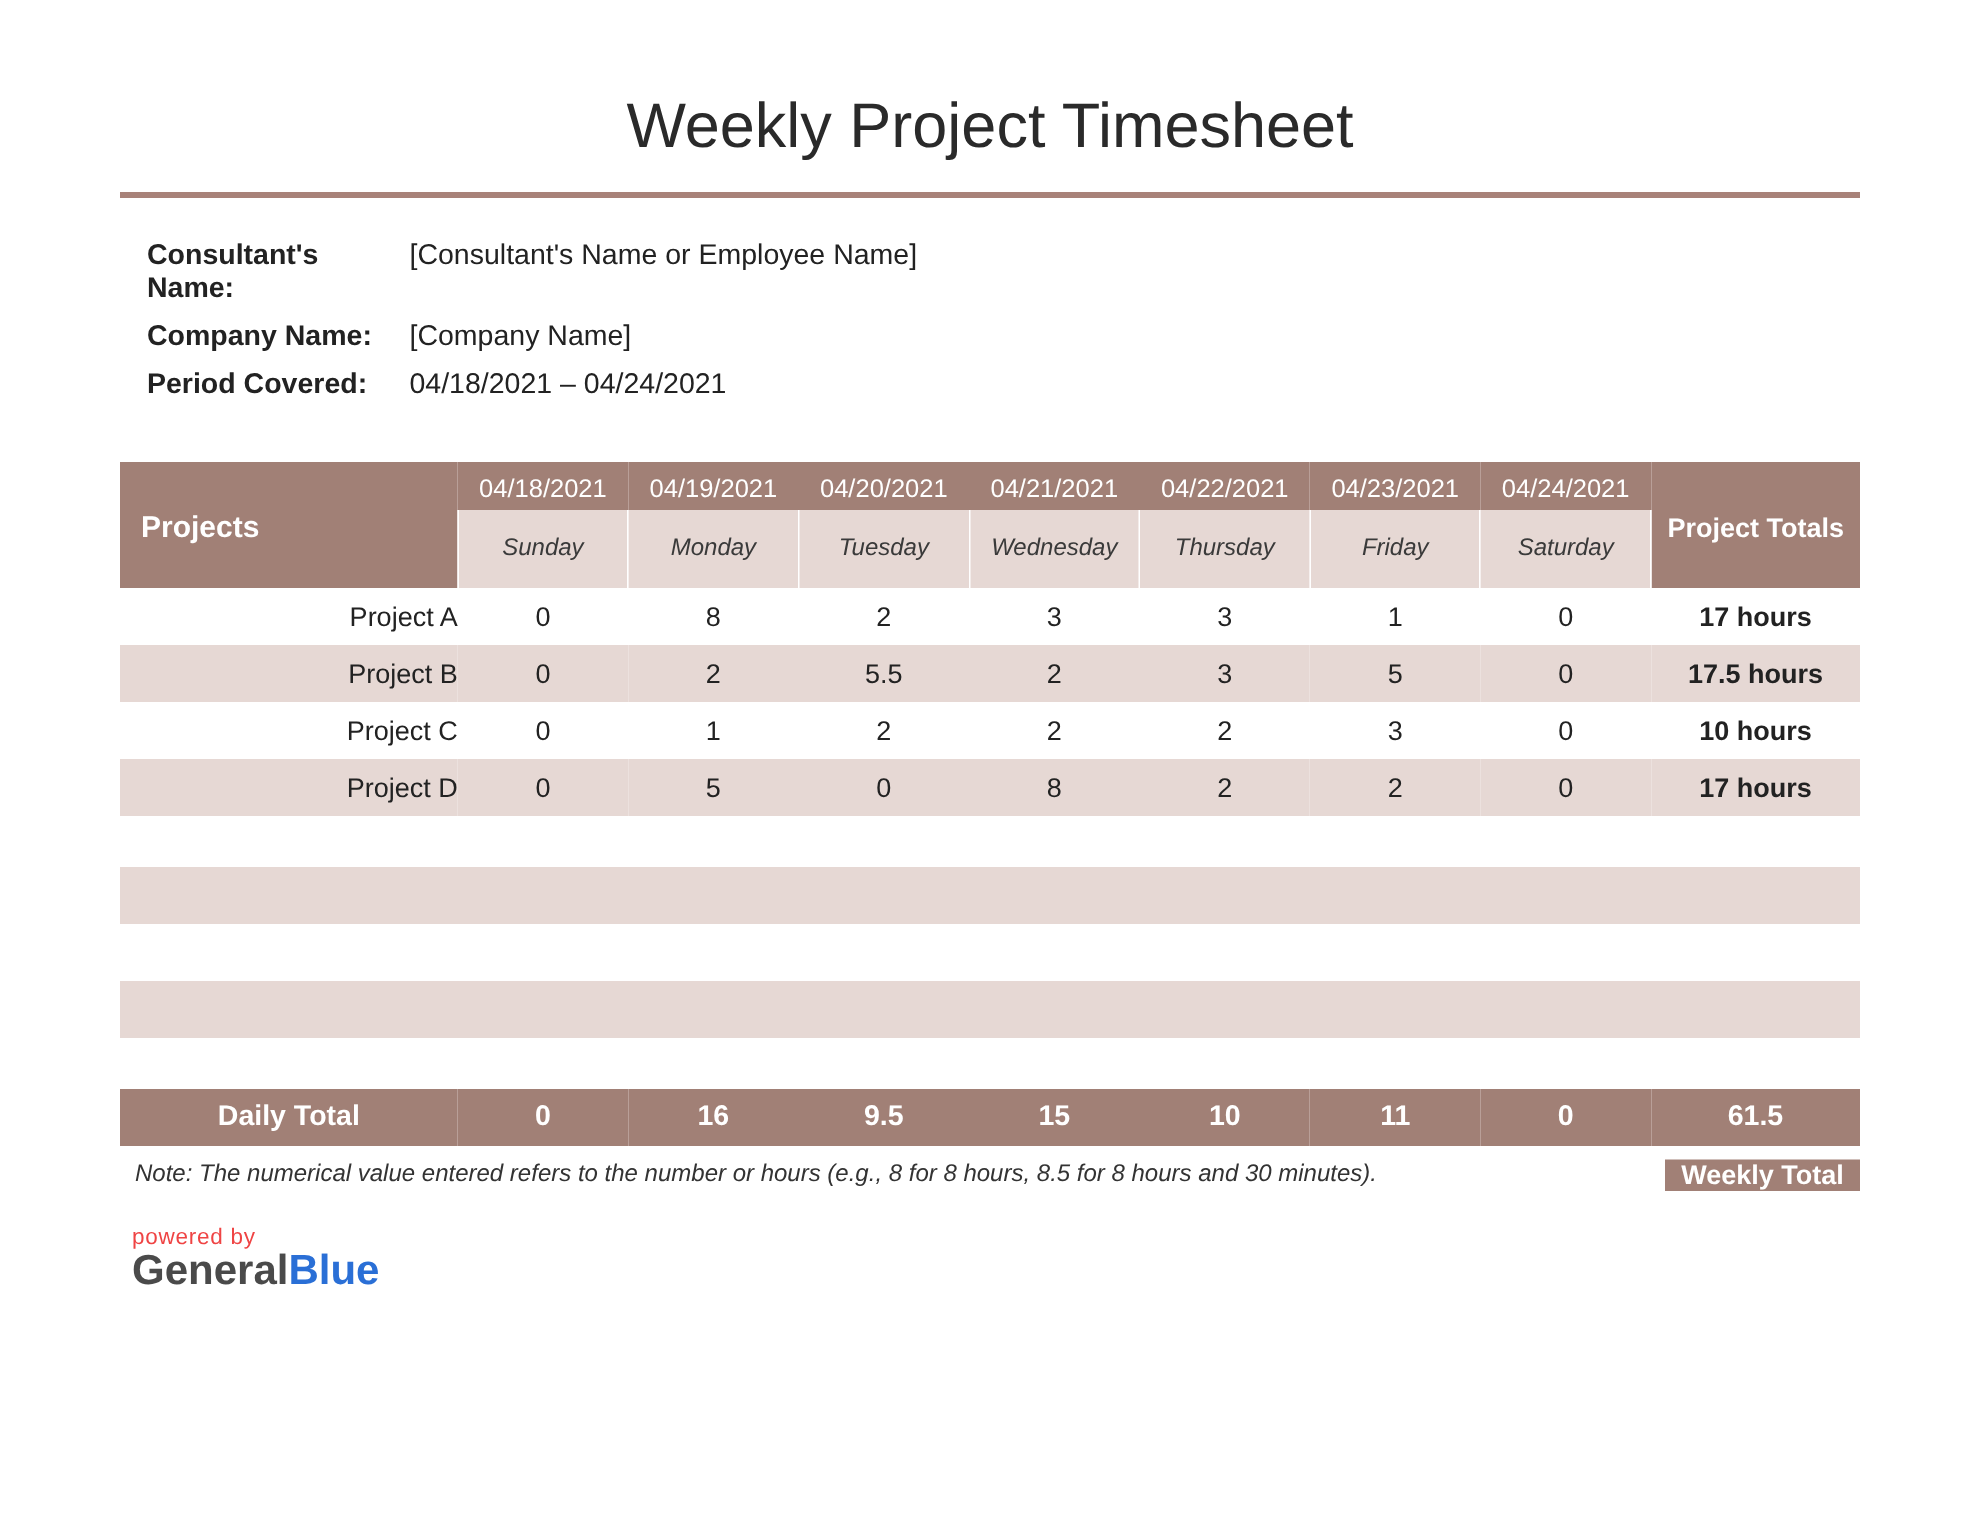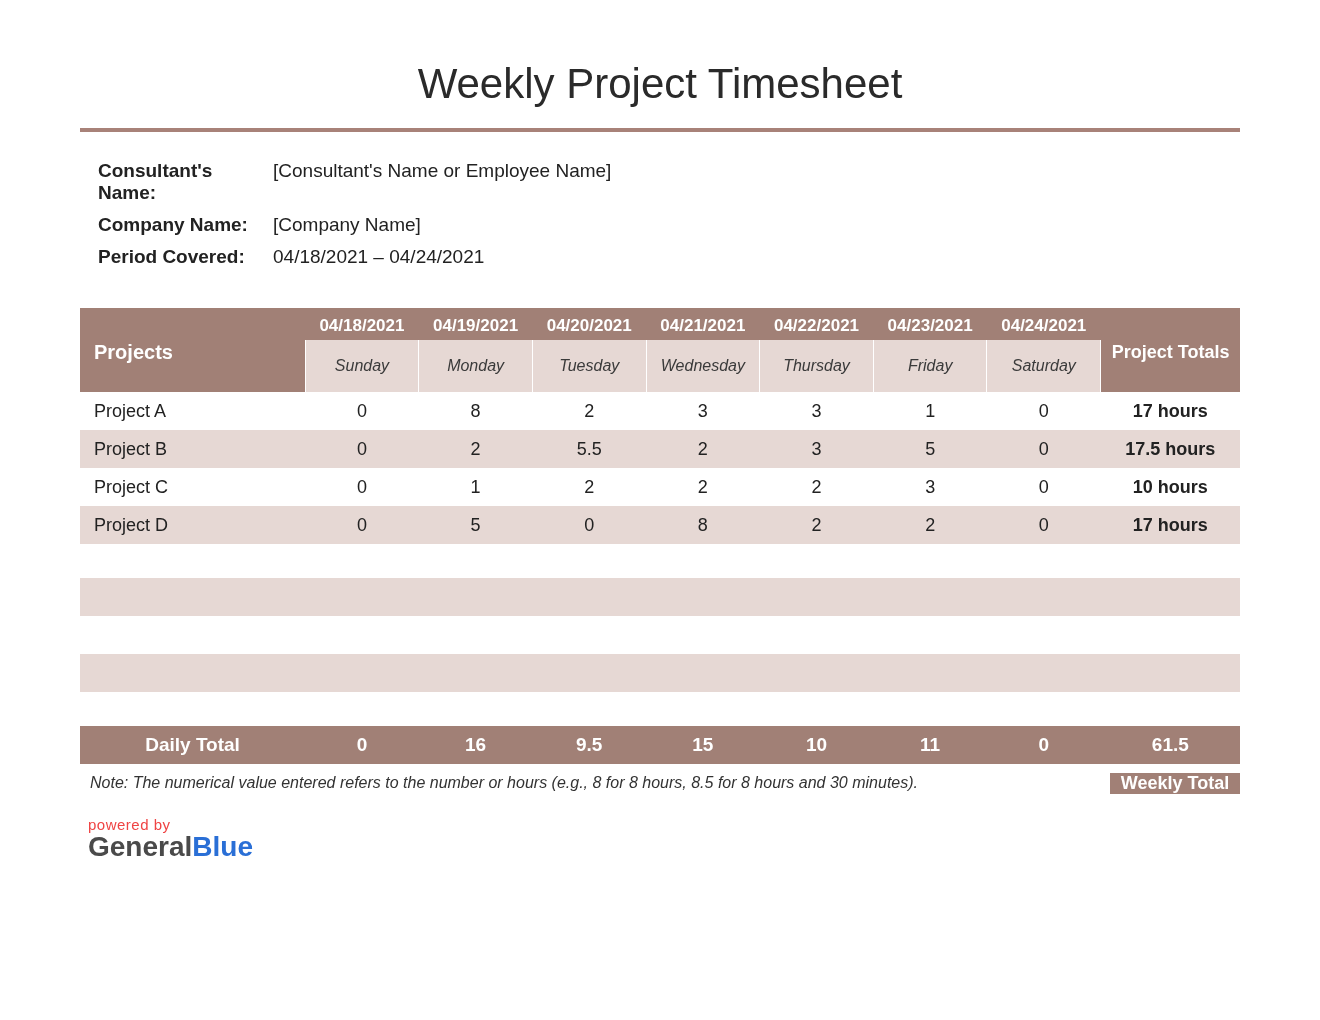--- a/index.html
+++ b/index.html
@@ -45,21 +45,21 @@
   col.proj { width: 210px; }
   col.day  { width: 106px; }
   col.tot  { width: 130px; }
   thead .dates th,
   thead .days th {
     background: #a18076;
     color: #fff;
   }
   thead .dates th {
     font-size: 17px;
-    font-weight: 700;
+    font-weight: 400;
     padding: 8px 0 4px 0;
   }
   thead .dates th.proj-head {
     font-size: 20px;
     font-weight: 600;
     text-align: left;
     padding-left: 14px;
   }
   thead .dates th.tot-head {
     font-size: 18px;
@@ -76,21 +76,21 @@
     border-left: 1px solid #fff;
     border-right: 1px solid #fff;
   }
   tbody tr { height: 38px; }
   tbody tr:nth-child(even) { background: #e6d8d4; }
   tbody td {
     text-align: center;
     font-size: 18px;
   }
   tbody td.proj-name {
-    text-align: left;
+    text-align: right;
     padding-left: 14px;
   }
   tbody td.proj-total {
     font-weight: 700;
   }
   .spacer-rows { margin-top: 34px; }
   .spacer-bar {
     height: 38px;
     background: #e6d8d4;
     margin-bottom: 38px;

